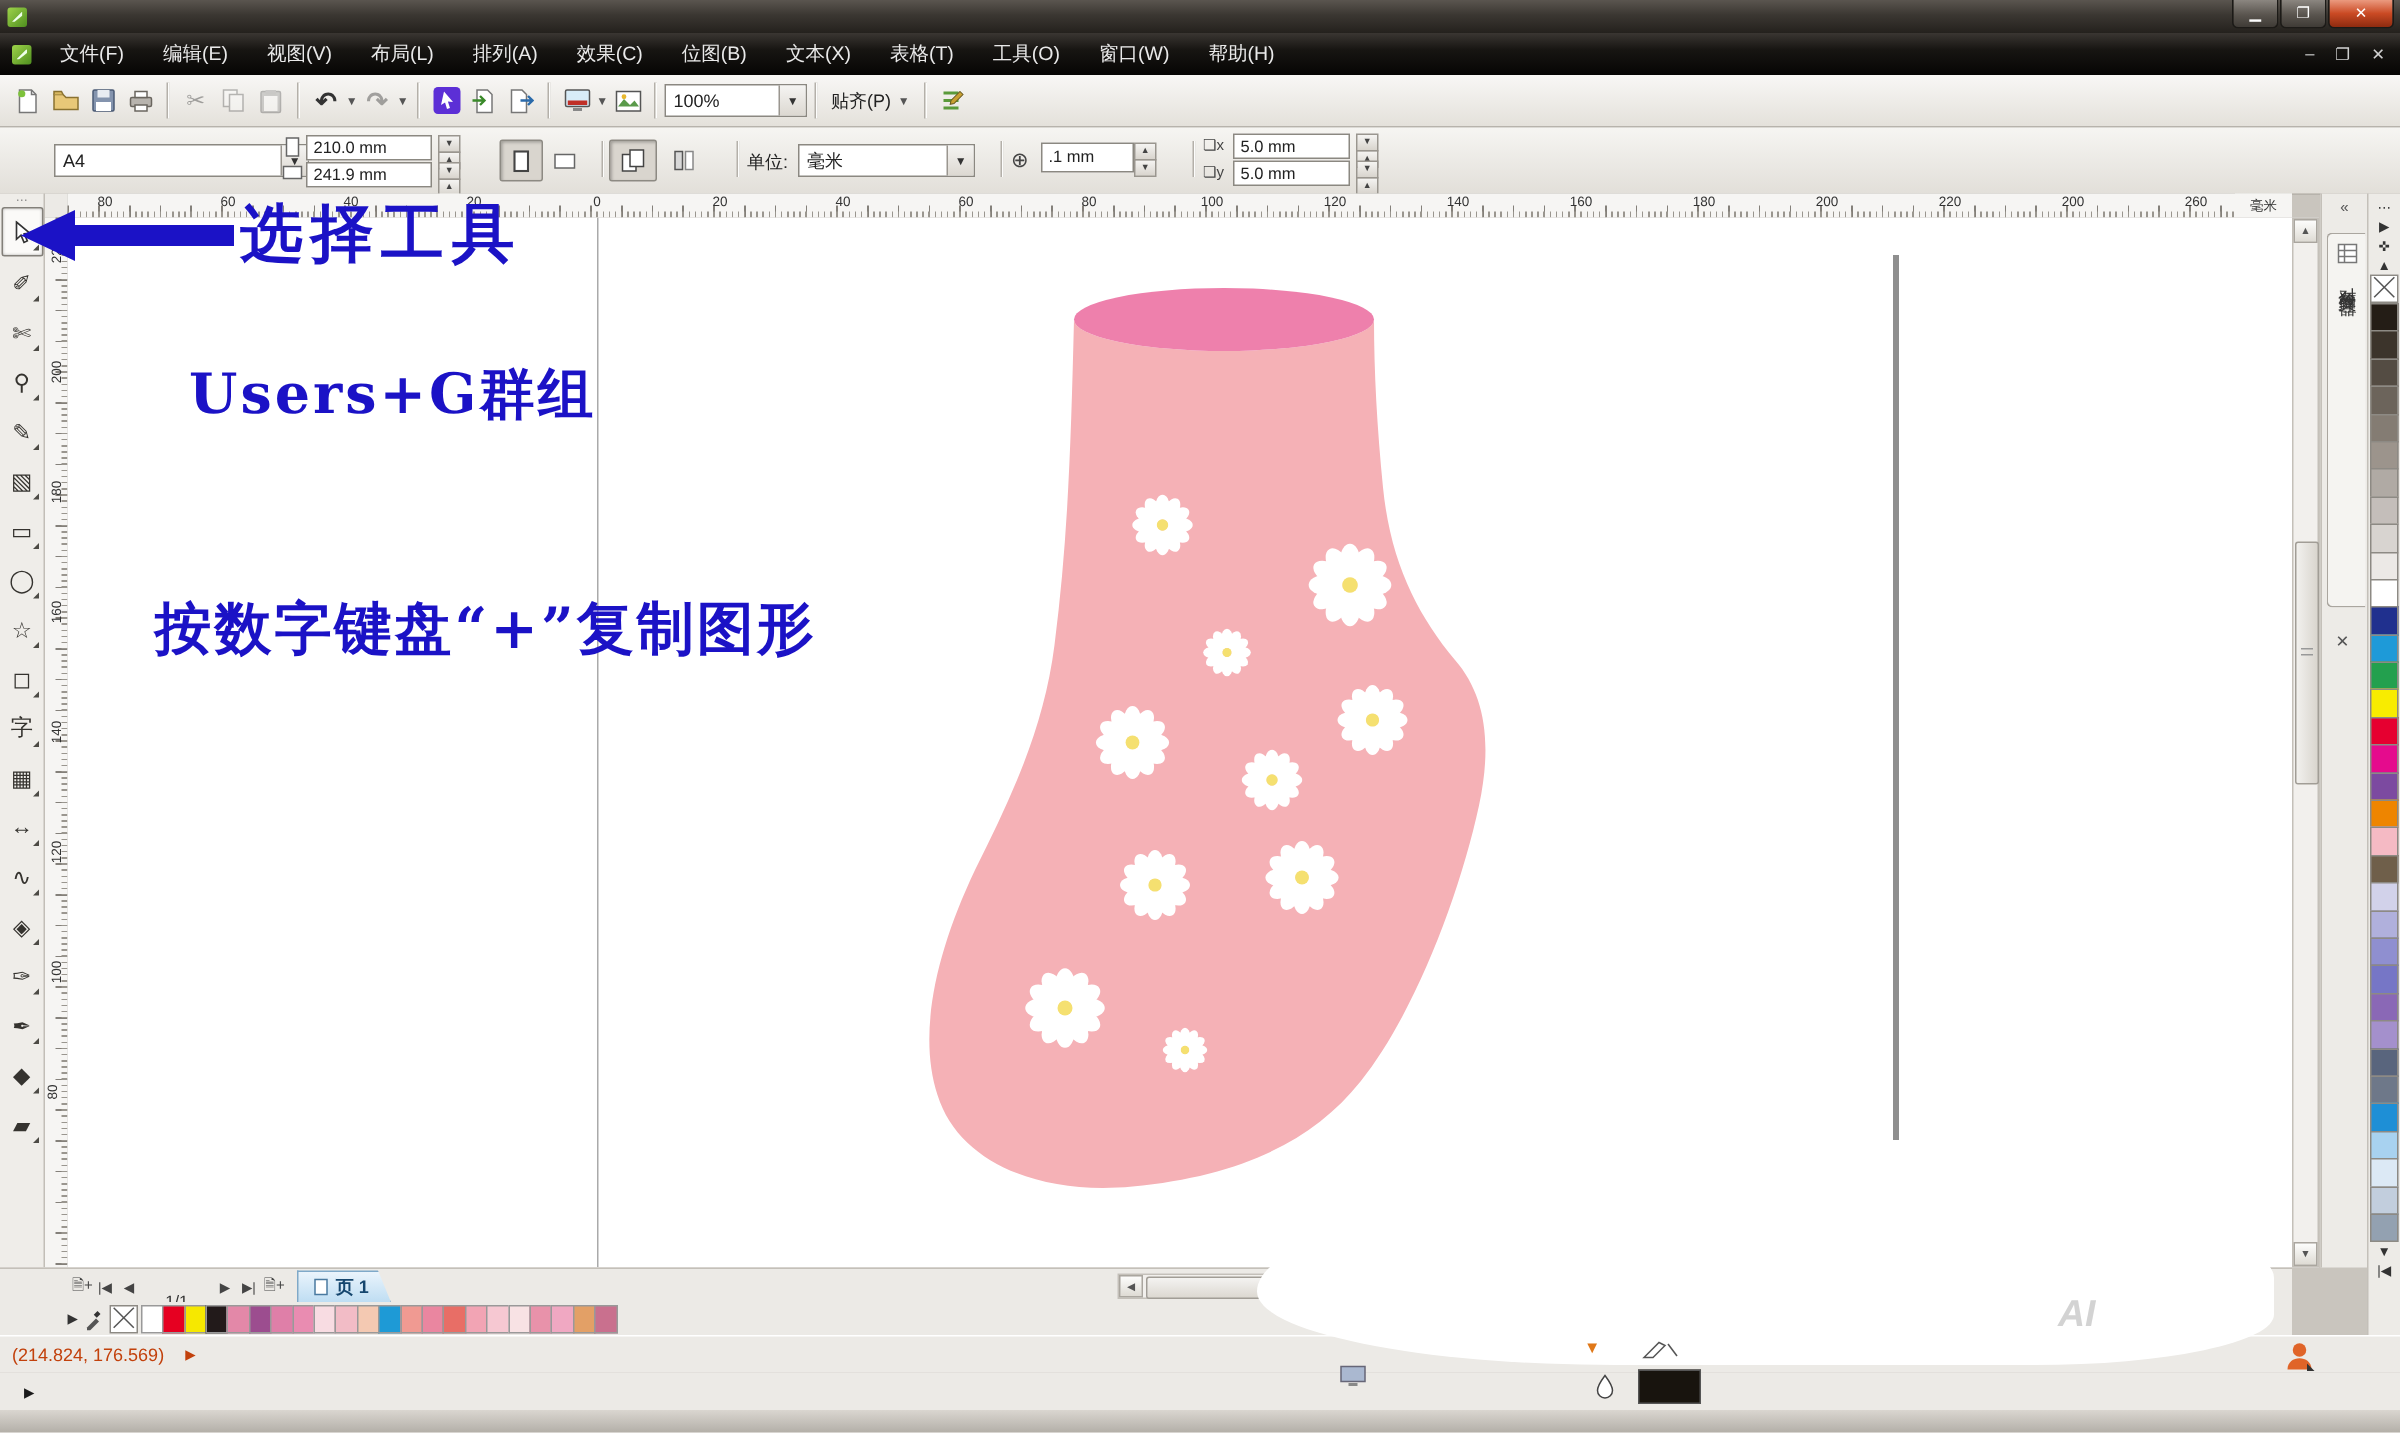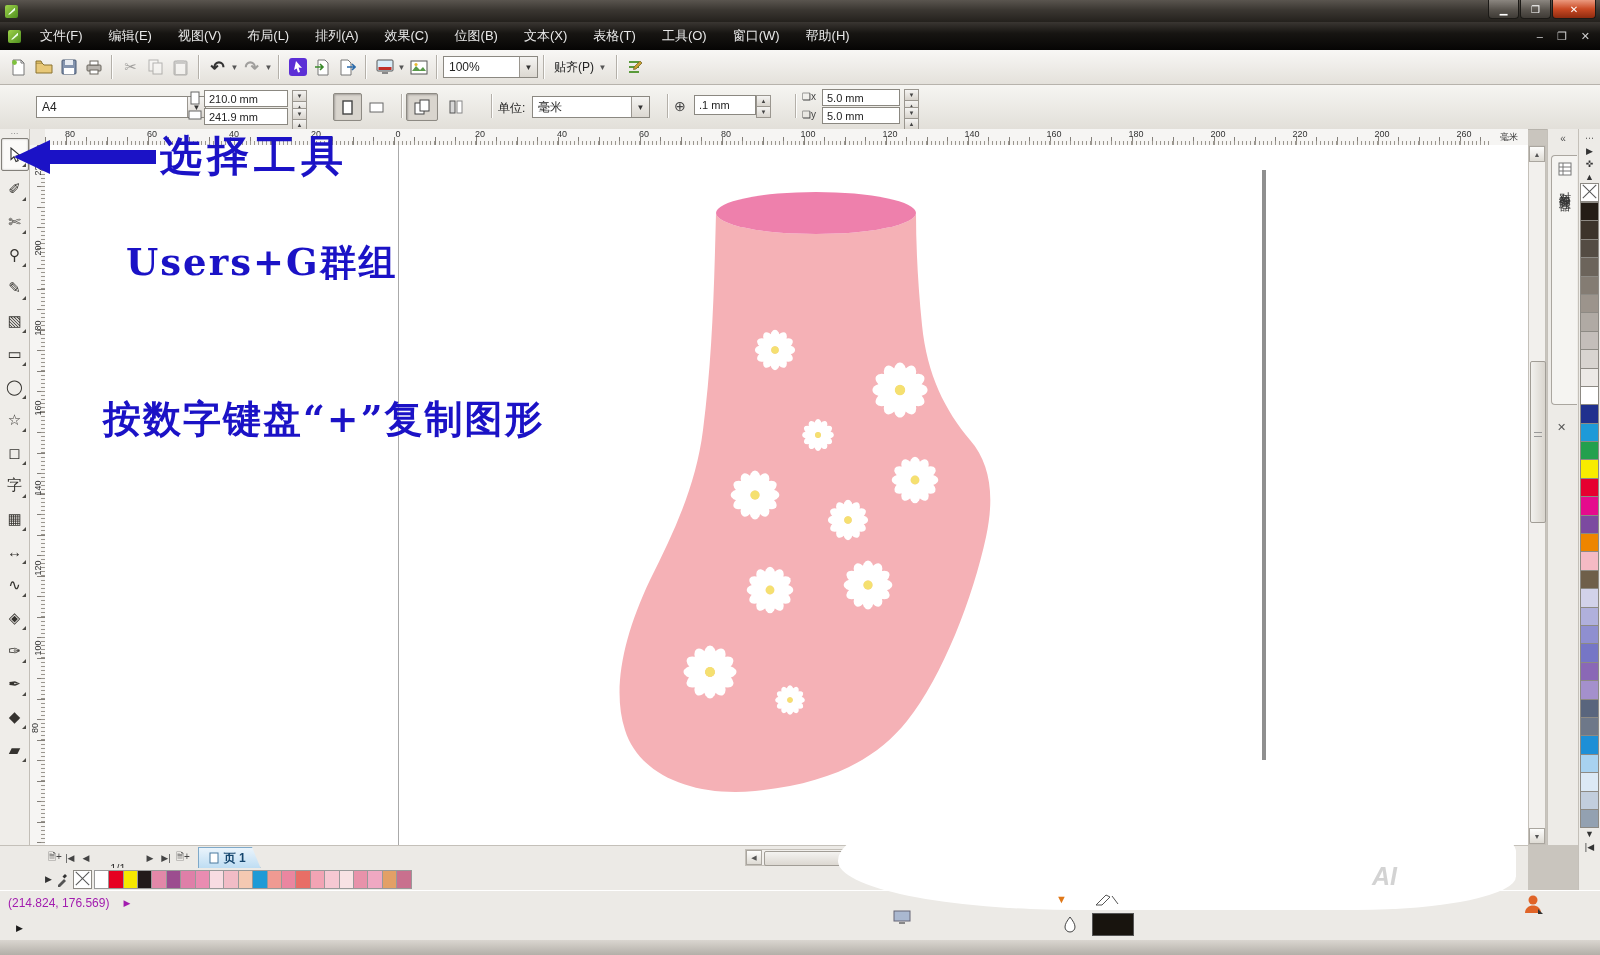--- a/index.html
+++ b/index.html
@@ -102,21 +102,21 @@
   
   .pagenav{left:0;top:845px;width:1528px;height:23px;background:#eceae6;border-top:1px solid #c4c0b9;
     display:flex;align-items:center;font-size:11px;color:#333;}
   .pnbtn{width:16px;text-align:center;font-size:9px;color:#444;}
   .pagetab{height:21px;margin-left:6px;padding:0 14px 0 10px;display:flex;align-items:center;gap:5px;
     background:linear-gradient(#eaf4fc,#bcdcf2);border:1px solid #7fa9c9;border-bottom:none;
     clip-path:polygon(0 0,calc(100% - 9px) 0,100% 100%,0 100%);color:#15466e;font-weight:bold;font-size:12px;}
   .docpal{left:0;top:868px;width:1528px;height:22px;background:#eceae6;display:flex;align-items:center;padding-left:45px;box-sizing:border-box;}
   .dsw{width:15.4px;height:19px;border:1px solid #999;box-sizing:border-box;margin-right:-1px;flex:none;}
   .status1{left:0;top:890px;width:1600px;height:25px;background:#eceae6;border-top:1px solid #fff;
-    display:flex;align-items:center;padding-left:8px;box-sizing:border-box;font-size:12px;color:#a21caf;}
+    display:flex;align-items:center;padding-left:8px;box-sizing:border-box;font-size:12px;color:#c2410c;}
   .status2{left:0;top:915px;width:1600px;height:25px;background:#eceae6;display:flex;align-items:center;
     padding-left:8px;box-sizing:border-box;font-size:12px;color:#1a1a1a;}
   .bottomedge{left:0;top:940px;width:1600px;height:15px;background:linear-gradient(#dad6d0,#b3afa8);}
   
   .anno{position:absolute;color:#1b12c6;font-weight:bold;z-index:22;
     font-family:"DejaVu Serif","Liberation Serif",serif;white-space:nowrap;}
   
   .blob{left:838px;top:806px;width:678px;height:104px;background:#fff;z-index:30;
     border-radius:48% 52% 40% 60% / 90% 75% 55% 80%;}
   .ghost{left:1372px;top:862px;z-index:31;font-size:25px;color:rgba(175,175,175,.55);

